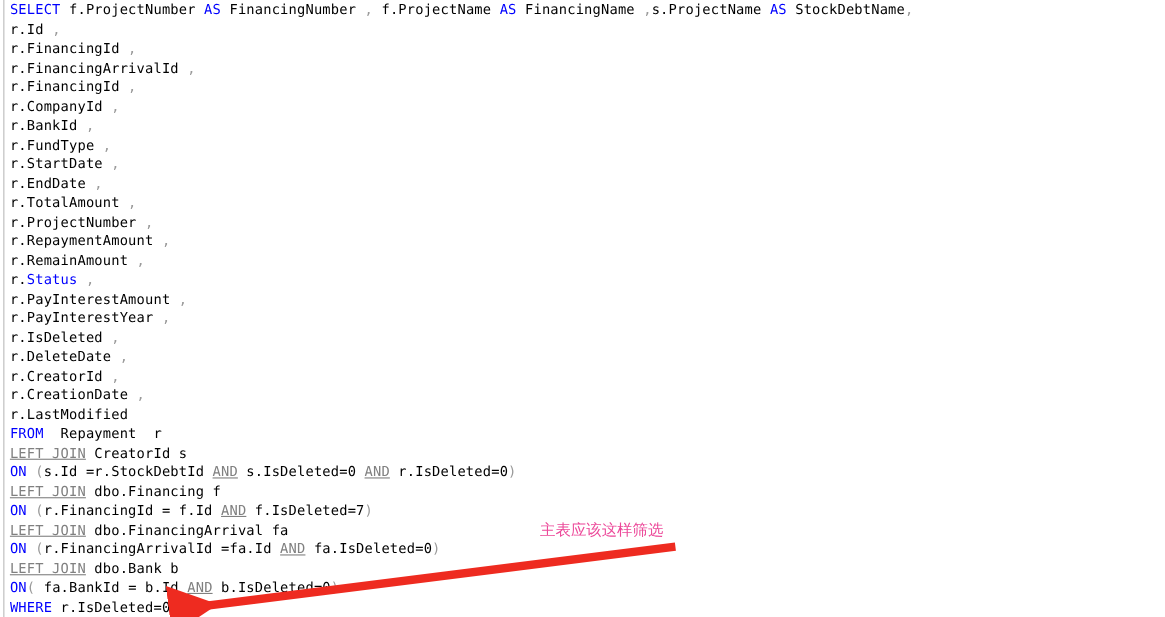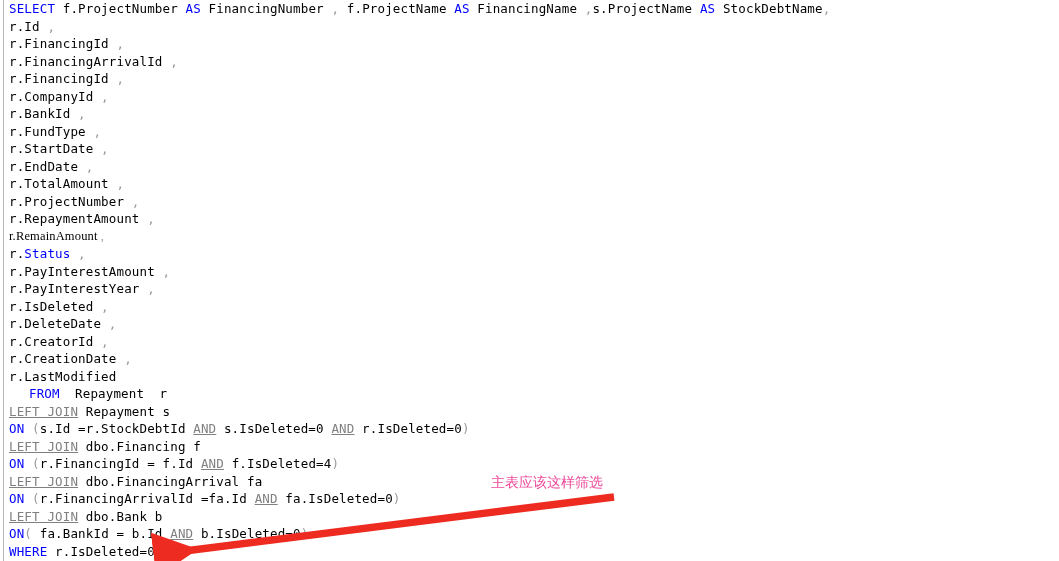--- a/index.html
+++ b/index.html
@@ -85,34 +85,34 @@
     <div class="code-line" style="top: 52.5px; left: 9px;"><span class="tok plain">r.FinancingArrivalId </span><span class="tok punct">,</span></div>
     <div class="code-line" style="top: 70px; left: 9px;"><span class="tok plain">r.FinancingId </span><span class="tok punct">,</span></div>
     <div class="code-line" style="top: 87.5px; left: 9px;"><span class="tok plain">r.CompanyId </span><span class="tok punct">,</span></div>
     <div class="code-line" style="top: 105px; left: 9px;"><span class="tok plain">r.BankId </span><span class="tok punct">,</span></div>
     <div class="code-line" style="top: 122.5px; left: 9px;"><span class="tok plain">r.FundType </span><span class="tok punct">,</span></div>
     <div class="code-line" style="top: 140px; left: 9px;"><span class="tok plain">r.StartDate </span><span class="tok punct">,</span></div>
     <div class="code-line" style="top: 157.5px; left: 9px;"><span class="tok plain">r.EndDate </span><span class="tok punct">,</span></div>
     <div class="code-line" style="top: 175px; left: 9px;"><span class="tok plain">r.TotalAmount </span><span class="tok punct">,</span></div>
     <div class="code-line" style="top: 192.5px; left: 9px;"><span class="tok plain">r.ProjectNumber </span><span class="tok punct">,</span></div>
     <div class="code-line" style="top: 210px; left: 9px;"><span class="tok plain">r.RepaymentAmount </span><span class="tok punct">,</span></div>
-    <div class="code-line" style="top: 227.5px; left: 9px; font-family: Liberation Serif, serif;"><span class="tok plain">r.RemainAmount </span><span class="tok punct">,</span></div>
+    <div class="code-line" style="top: 227.5px; left: 9px;"><span class="tok plain">r.RemainAmount </span><span class="tok punct">,</span></div>
     <div class="code-line" style="top: 245px; left: 9px;"><span class="tok plain">r.</span><span class="tok kw">Status</span><span class="tok plain"> </span><span class="tok punct">,</span></div>
     <div class="code-line" style="top: 262.5px; left: 9px;"><span class="tok plain">r.PayInterestAmount </span><span class="tok punct">,</span></div>
     <div class="code-line" style="top: 280px; left: 9px;"><span class="tok plain">r.PayInterestYear </span><span class="tok punct">,</span></div>
     <div class="code-line" style="top: 297.5px; left: 9px;"><span class="tok plain">r.IsDeleted </span><span class="tok punct">,</span></div>
     <div class="code-line" style="top: 315px; left: 9px;"><span class="tok plain">r.DeleteDate </span><span class="tok punct">,</span></div>
     <div class="code-line" style="top: 332.5px; left: 9px;"><span class="tok plain">r.CreatorId </span><span class="tok punct">,</span></div>
     <div class="code-line" style="top: 350px; left: 9px;"><span class="tok plain">r.CreationDate </span><span class="tok punct">,</span></div>
     <div class="code-line" style="top: 367.5px; left: 9px;"><span class="tok plain">r.LastModified</span></div>
-    <div class="code-line" style="top: 385px; left: 9px; margin-left: 20px;"><span class="tok kw">FROM</span><span class="tok plain">  Repayment  r</span></div>
-    <div class="code-line" style="top: 402.5px; left: 9px;"><span class="tok muted">LEFT JOIN</span><span class="tok plain"> Repayment s</span></div>
+    <div class="code-line" style="top: 385px; left: 9px;"><span class="tok kw">FROM</span><span class="tok plain">  Repayment  r</span></div>
+    <div class="code-line" style="top: 402.5px; left: 9px;"><span class="tok muted">LEFT JOIN</span><span class="tok plain"> CreatorId s</span></div>
     <div class="code-line" style="top: 420px; left: 9px;"><span class="tok kw">ON</span><span class="tok punct"> (</span><span class="tok plain">s.Id =r.StockDebtId </span><span class="tok muted">AND</span><span class="tok plain"> s.IsDeleted=0 </span><span class="tok muted">AND</span><span class="tok plain"> r.IsDeleted=0</span><span class="tok punct">)</span></div>
     <div class="code-line" style="top: 437.5px; left: 9px;"><span class="tok muted">LEFT JOIN</span><span class="tok plain"> dbo.Financing f</span></div>
-    <div class="code-line" style="top: 455px; left: 9px;"><span class="tok kw">ON</span><span class="tok punct"> (</span><span class="tok plain">r.FinancingId = f.Id </span><span class="tok muted">AND</span><span class="tok plain"> f.IsDeleted=4</span><span class="tok punct">)</span></div>
+    <div class="code-line" style="top: 455px; left: 9px;"><span class="tok kw">ON</span><span class="tok punct"> (</span><span class="tok plain">r.FinancingId = f.Id </span><span class="tok muted">AND</span><span class="tok plain"> f.IsDeleted=7</span><span class="tok punct">)</span></div>
     <div class="code-line" style="top: 472.5px; left: 9px;"><span class="tok muted">LEFT JOIN</span><span class="tok plain"> dbo.FinancingArrival fa</span></div>
     <div class="code-line" style="top: 490px; left: 9px;"><span class="tok kw">ON</span><span class="tok punct"> (</span><span class="tok plain">r.FinancingArrivalId =fa.Id </span><span class="tok muted">AND</span><span class="tok plain"> fa.IsDeleted=0</span><span class="tok punct">)</span></div>
     <div class="code-line" style="top: 507.5px; left: 9px;"><span class="tok muted">LEFT JOIN</span><span class="tok plain"> dbo.Bank b</span></div>
     <div class="code-line" style="top: 525px; left: 9px;"><span class="tok kw">ON</span><span class="tok punct">(</span><span class="tok plain"> fa.BankId = b.Id </span><span class="tok muted">AND</span><span class="tok plain"> b.IsDeleted=0</span><span class="tok punct">)</span></div>
     <div class="code-line" style="top: 542.5px; left: 9px;"><span class="tok kw">WHERE</span><span class="tok plain"> r.IsDeleted=0</span></div>
   </div>
 
 <div id="annotation-note" style="color: #ec4899;">主表应该这样筛选</div>
 
 <svg id="annotation-arrow" viewBox="0 0 1059 561" xmlns="http://www.w3.org/2000/svg">

